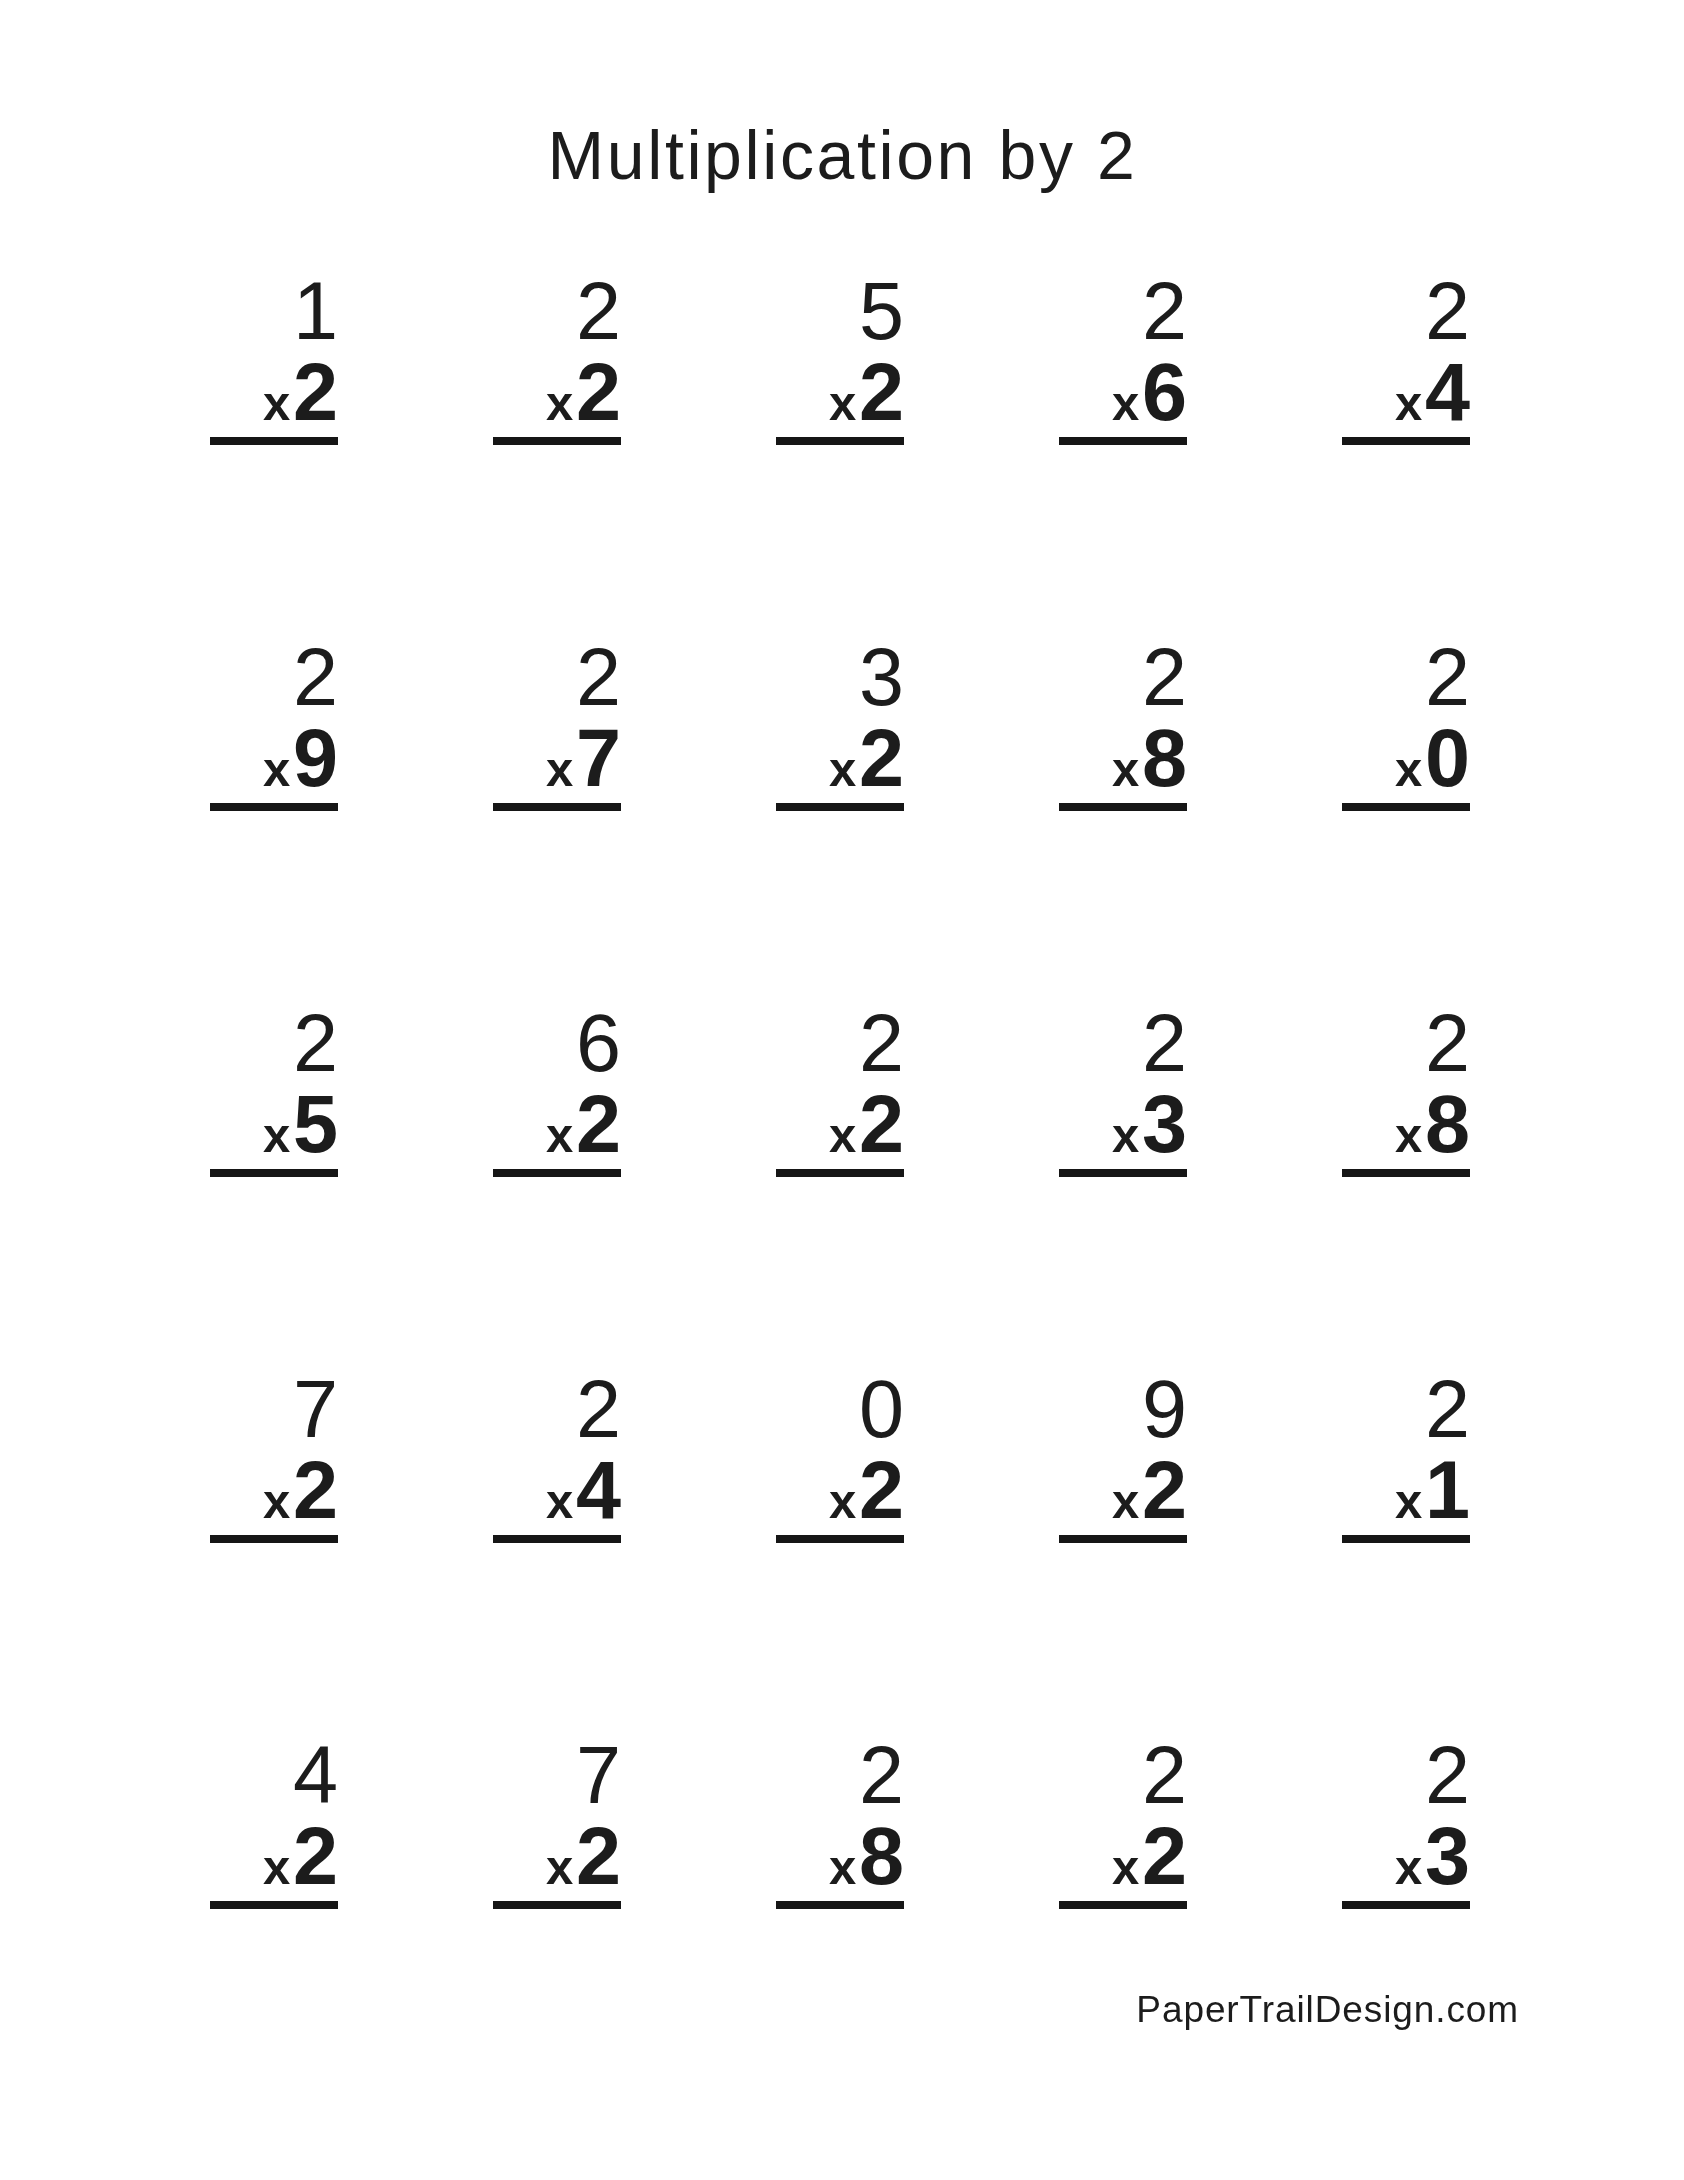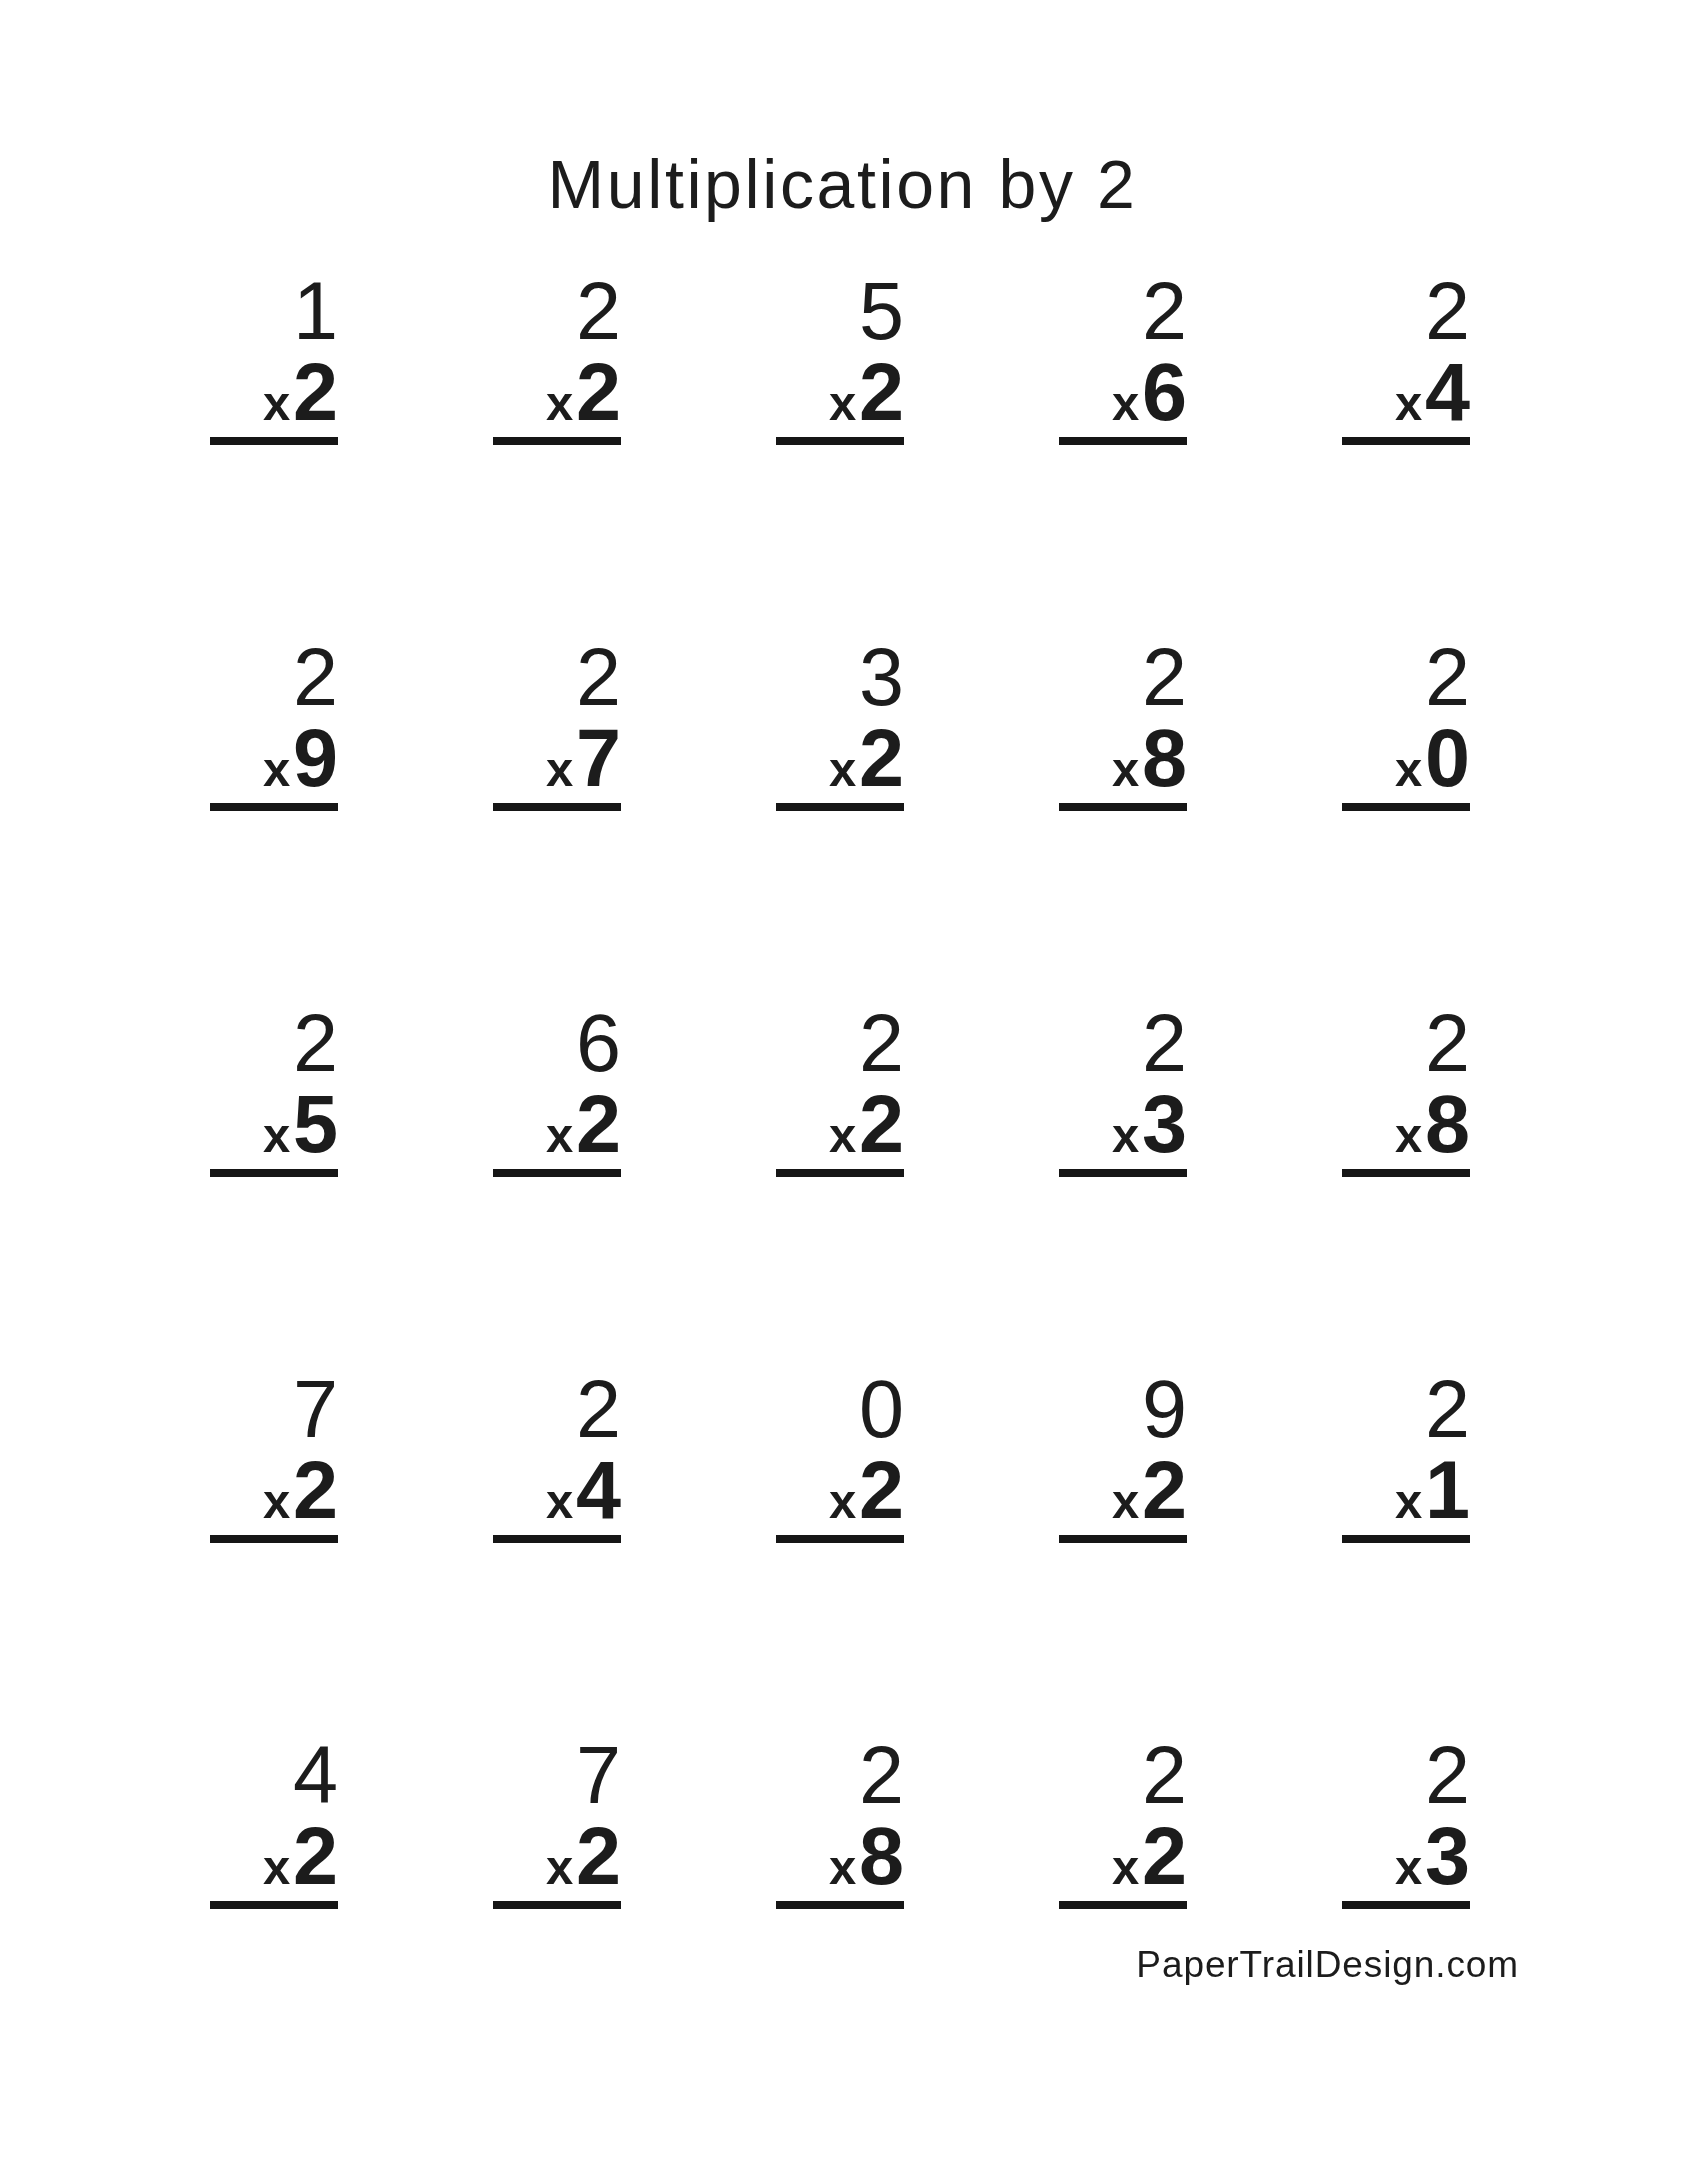--- a/index.html
+++ b/index.html
@@ -24,21 +24,20 @@
     position: absolute;
     top: 121px;
     left: 0;
     width: 100%;
     text-align: center;
     font-size: 68px;
     font-weight: 300;
     line-height: 1;
     letter-spacing: 2.6px;
     white-space: nowrap;
-    margin-top: 29px;
   }
   .grid {
     position: absolute;
     top: 271px;
     left: 172px;
     width: 1414px;
     display: grid;
     grid-template-columns: repeat(5, 283px);
     grid-auto-rows: 172px;
     row-gap: 194px;
@@ -69,21 +68,21 @@
     line-height: 81px;
     height: 81px;
     white-space: nowrap;
   }
   .op {
     font-size: 49px;
     margin-right: 2.6px;
   }
   .footer {
     position: absolute;
-    top: 1946px;
+    top: 1991px;
     right: 166px;
     font-size: 37px;
     font-weight: 300;
     line-height: 1;
     letter-spacing: 0.9px;
     white-space: nowrap;
   }
 </style>
 </head>
 <body>

